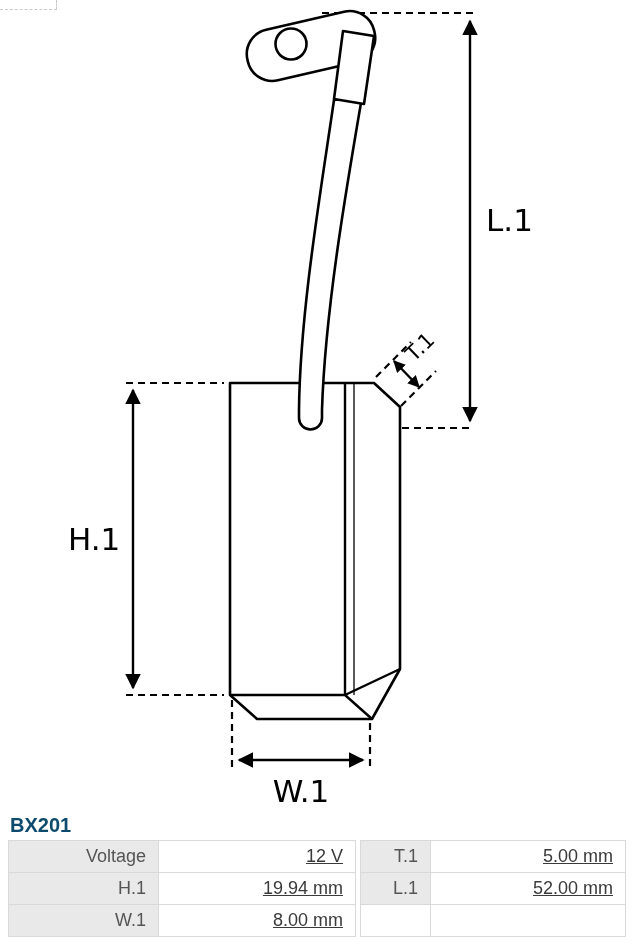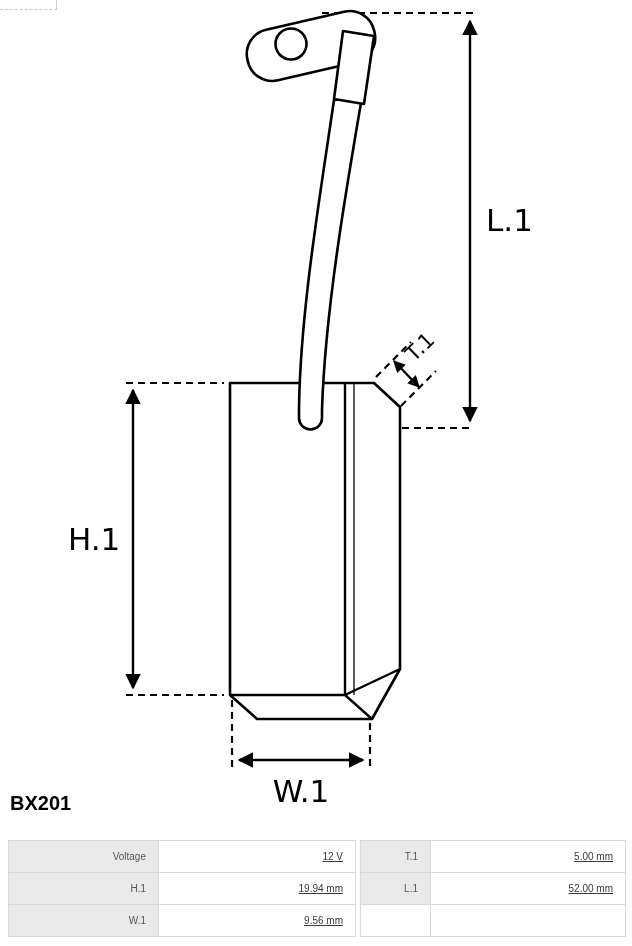--- a/index.html
+++ b/index.html
@@ -8,23 +8,23 @@
   .corner-artifact{position:absolute;left:0;top:0;width:56px;height:9px;background:#fff;
         border-bottom:1px dashed #c9c9c9;border-right:1px dashed #c9c9c9;}
   svg.drawing{position:absolute;left:0;top:0;}
   svg .solid{fill:#ffffff;stroke:#000000;stroke-width:2.6;stroke-linejoin:round;}
   svg .edge{fill:none;stroke:#000000;stroke-width:2.4;stroke-linejoin:round;}
   svg .edge-thin{fill:none;stroke:#000000;stroke-width:1.3;}
   svg .dash{fill:none;stroke:#000000;stroke-width:2.2;stroke-dasharray:7 5;}
   svg .dim{fill:none;stroke:#000000;stroke-width:2.4;}
   svg text.dim-label{font-family:"DejaVu Sans",sans-serif;font-size:31px;fill:#000;}
   svg text.dim-label-small{font-family:"DejaVu Sans",sans-serif;font-size:21px;fill:#000;}
-  .part-code{position:absolute;left:10px;top:792px;font-size:20px;font-weight:700;color:#000000;}
+  .part-code{position:absolute;left:10px;top:814px;font-size:20px;font-weight:700;color:#0c4a6e;}
   .spec-tables{position:absolute;left:8px;top:840px;width:616px;display:flex;gap:4px;
-        font-size:10px;}
+        font-size:18px;}
   table.spec{border-collapse:collapse;table-layout:fixed;}
   table.spec td{border:1px solid #d9d9d9;height:31px;padding:0 12px;text-align:right;
         vertical-align:middle;overflow:hidden;white-space:nowrap;}
   td.label{background:#e9e9e9;color:#555555;}
   td.value{background:#ffffff;color:#3a3a3a;text-decoration:underline;}
   td.blank{background:#ffffff;}
 </style>
 </head>
 <body>
 
@@ -83,21 +83,21 @@
         <tr>
           <td class="label">Voltage</td>
           <td class="value">12 V</td>
         </tr>
         <tr>
           <td class="label">H.1</td>
           <td class="value">19.94 mm</td>
         </tr>
         <tr>
           <td class="label">W.1</td>
-          <td class="value">9.56 mm</td>
+          <td class="value">8.00 mm</td>
         </tr>
       </tbody>
     </table>
 
     <table class="spec" style="width:265px;">
       <colgroup>
           <col style="width:70px">
           <col style="width:195px">
         </colgroup>
       <tbody>

